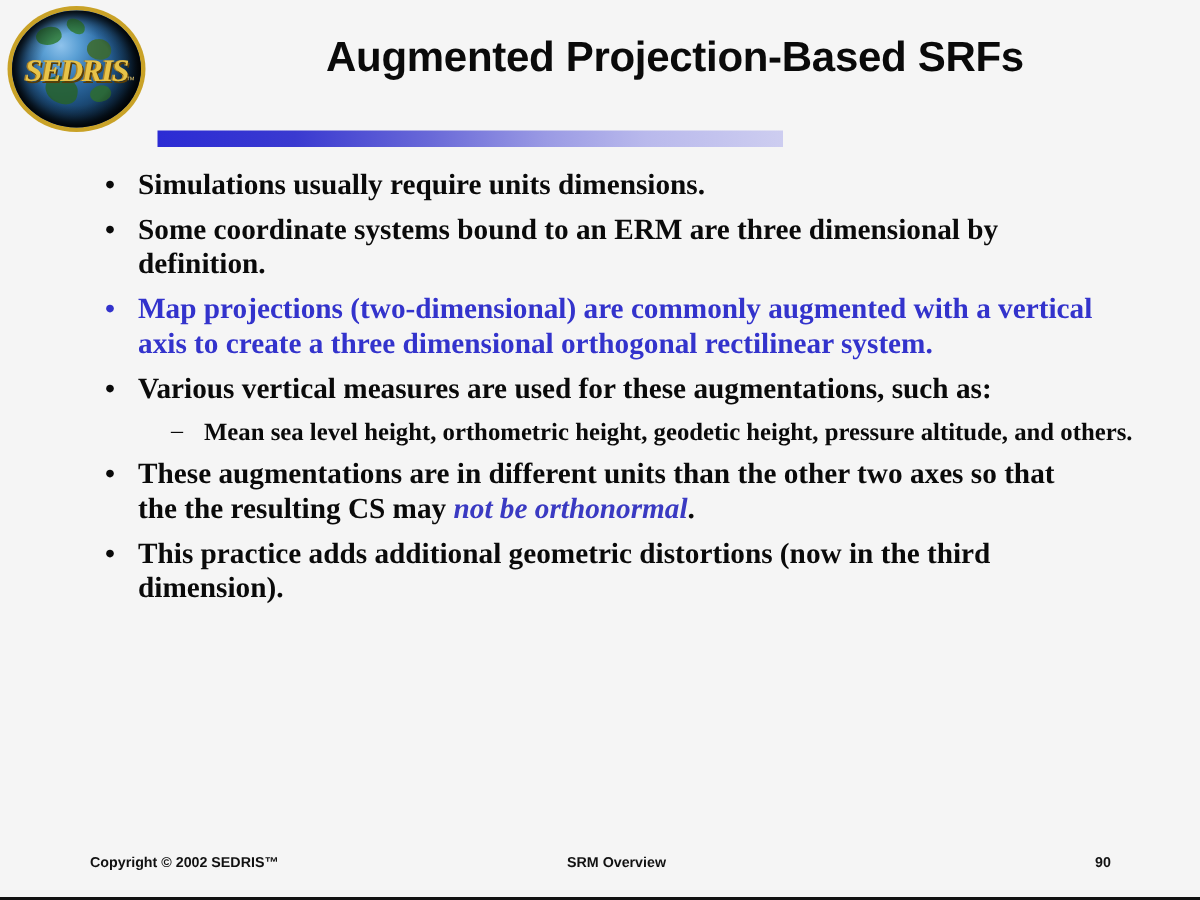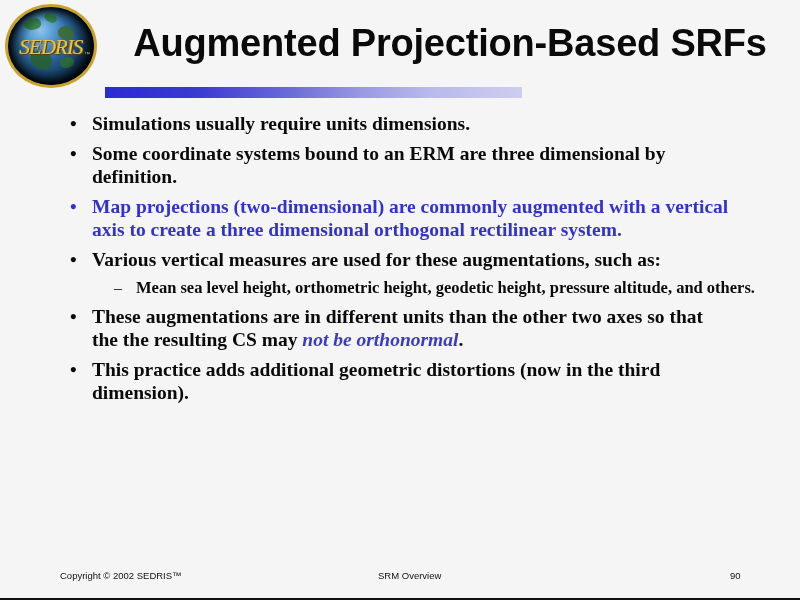--- a/index.html
+++ b/index.html
@@ -58,21 +58,21 @@
     border-radius: 50%;
     background: radial-gradient(circle at 50% 50%, rgba(0,0,0,0) 42%, rgba(0,0,0,.55) 72%, rgba(0,0,0,.92) 100%);
   }
   .logo-text {
     position: absolute;
     left: 0;
     top: 28px;
     width: 86px;
     text-align: center;
     font-family: "Liberation Serif", serif;
-    font-weight: normal;
+    font-weight: bold;
     font-style: italic;
     font-size: 21px;
     letter-spacing: -1px;
     color: #e8c349;
     text-shadow: 1px 1px 0 #5a3d05, -1px 0 0 #a8822a;
   }
   .logo-tm {
     position: absolute;
     right: 4px;
     top: 44px;
@@ -83,21 +83,21 @@
 
   
   .title {
     position: absolute;
     left: 120px;
     top: 22px;
     width: 660px;
     text-align: center;
     font-family: "Liberation Sans", sans-serif;
     font-weight: bold;
-    font-size: 38px;
+    font-size: 28px;
     color: #0a0a0a;
     letter-spacing: -.2px;
   }
 
   
   .rule {
     position: absolute;
     left: 105px;
     top: 87px;
     width: 417px;
@@ -167,21 +167,21 @@
   .w7 { width: 640px; }
 
   
   .footer {
     position: absolute;
     left: 0;
     bottom: 14px;
     width: 800px;
     height: 14px;
     font-family: "Liberation Sans", sans-serif;
-    font-weight: normal;
+    font-weight: bold;
     font-size: 9.5px;
     color: #111111;
   }
   .footer .f-left   { position: absolute; left: 60px;  top: 0; }
   .footer .f-center { position: absolute; left: 378px; top: 0; }
   .footer .f-date   { position: absolute; left: 627px; top: 0; margin-top: 36px; }
   .footer .f-page   { position: absolute; left: 730px; top: 0; }
 </style>
 </head>
 <body>

